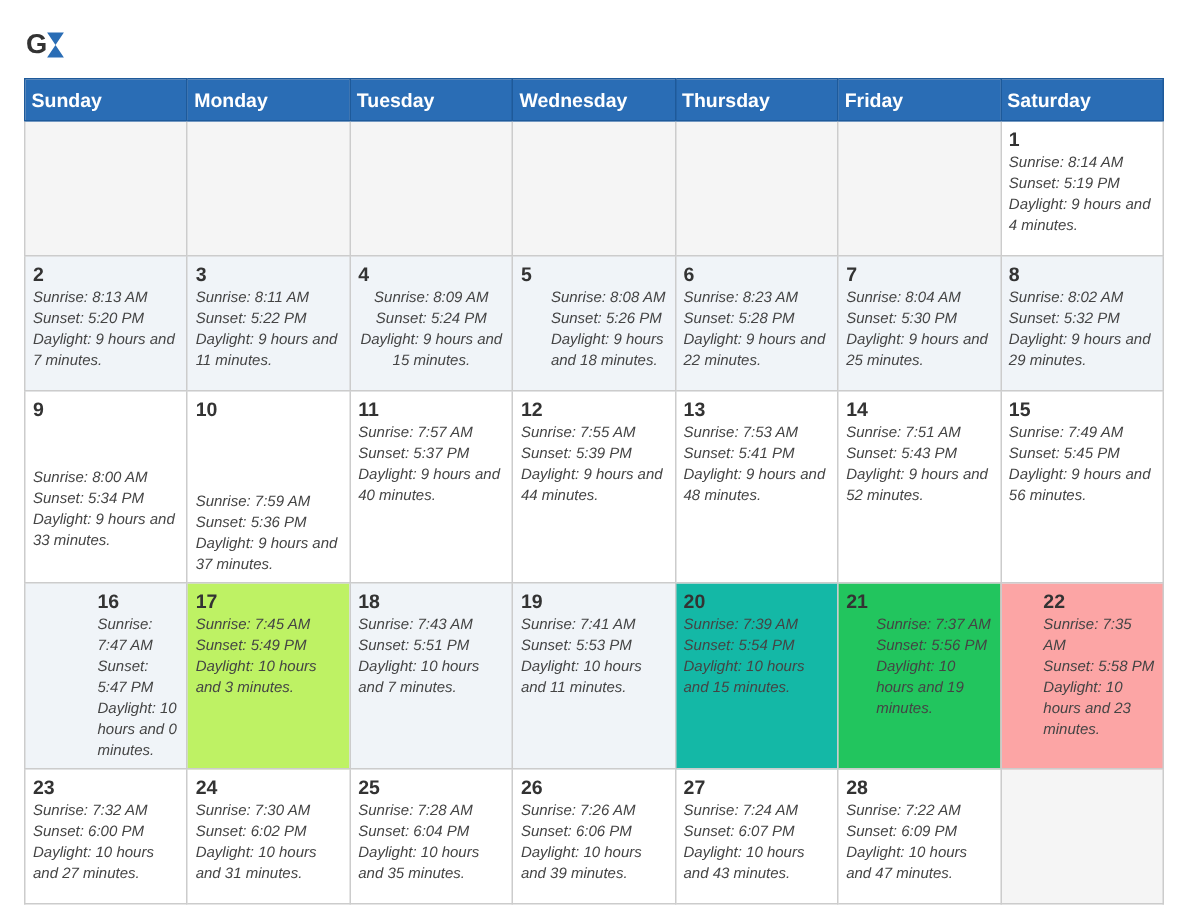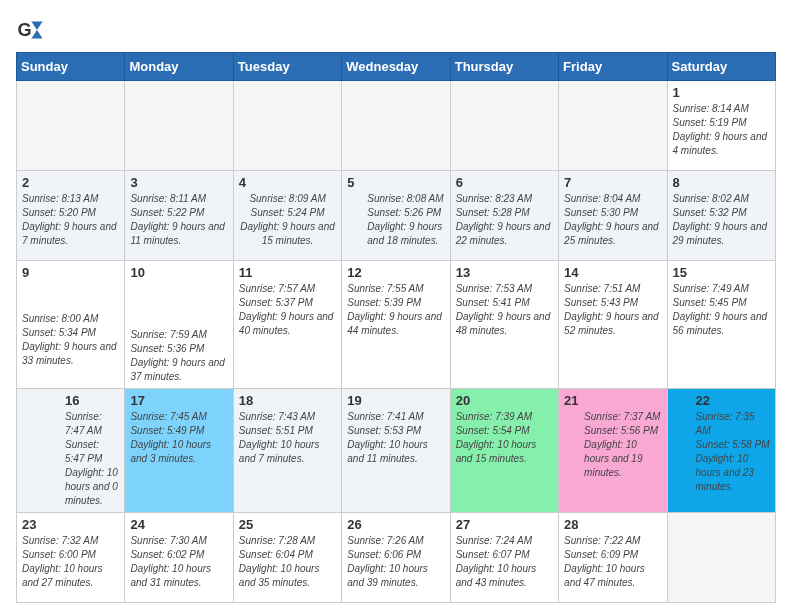--- a/index.html
+++ b/index.html
@@ -220,51 +220,51 @@
 Daylight: 9 hours and 56 minutes.</div>
         </td>
       </tr>
       <tr style="background-color: rgb(240, 244, 248);">
         <td style="background-color: rgb(240, 244, 248); padding-left: 48px;">
           <span class="day-number">16</span>
           <div class="day-info" style="white-space: pre-line;">Sunrise: 7:47 AM
 Sunset: 5:47 PM
 Daylight: 10 hours and 0 minutes.</div>
         </td>
-        <td style="background-color: #7dd3fc;">
+        <td style="background-color: #bef264;">
           <span class="day-number">17</span>
           <div class="day-info" style="white-space: pre-line;">Sunrise: 7:45 AM
 Sunset: 5:49 PM
 Daylight: 10 hours and 3 minutes.</div>
         </td>
         <td style="background-color: rgb(240, 244, 248);">
           <span class="day-number">18</span>
           <div class="day-info" style="white-space: pre-line;">Sunrise: 7:43 AM
 Sunset: 5:51 PM
 Daylight: 10 hours and 7 minutes.</div>
         </td>
         <td style="background-color: rgb(240, 244, 248);">
           <span class="day-number">19</span>
           <div class="day-info" style="white-space: pre-line;">Sunrise: 7:41 AM
 Sunset: 5:53 PM
 Daylight: 10 hours and 11 minutes.</div>
         </td>
-        <td style="background-color: #86efac;">
+        <td style="background-color: #14b8a6;">
           <span class="day-number">20</span>
           <div class="day-info" style="white-space: pre-line;">Sunrise: 7:39 AM
 Sunset: 5:54 PM
 Daylight: 10 hours and 15 minutes.</div>
         </td>
-        <td style="background-color: #f9a8d4;">
+        <td style="background-color: #22c55e;">
           <span class="day-number">21</span>
           <div class="day-info" style="white-space: pre-line; margin-left: 20px;">Sunrise: 7:37 AM
 Sunset: 5:56 PM
 Daylight: 10 hours and 19 minutes.</div>
         </td>
-        <td style="background-color: #0ea5e9; padding-left: 28px;">
+        <td style="background-color: #fca5a5; padding-left: 28px;">
           <span class="day-number">22</span>
           <div class="day-info" style="white-space: pre-line;">Sunrise: 7:35 AM
 Sunset: 5:58 PM
 Daylight: 10 hours and 23 minutes.</div>
         </td>
       </tr>
       <tr>
         <td>
           <span class="day-number">23</span>
           <div class="day-info" style="white-space: pre-line;">Sunrise: 7:32 AM

